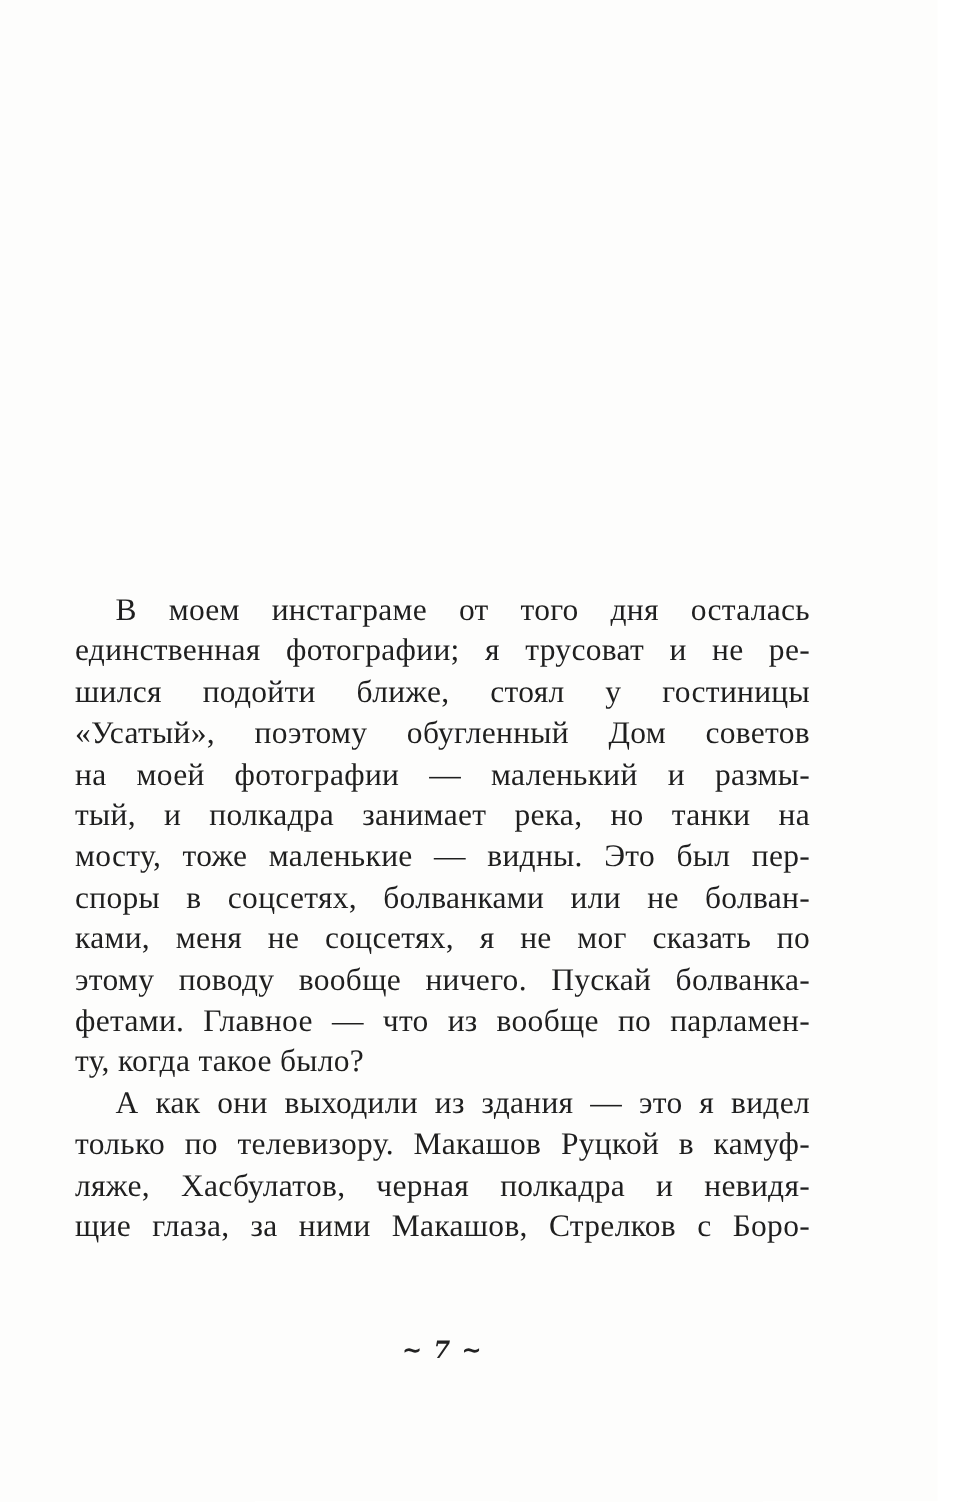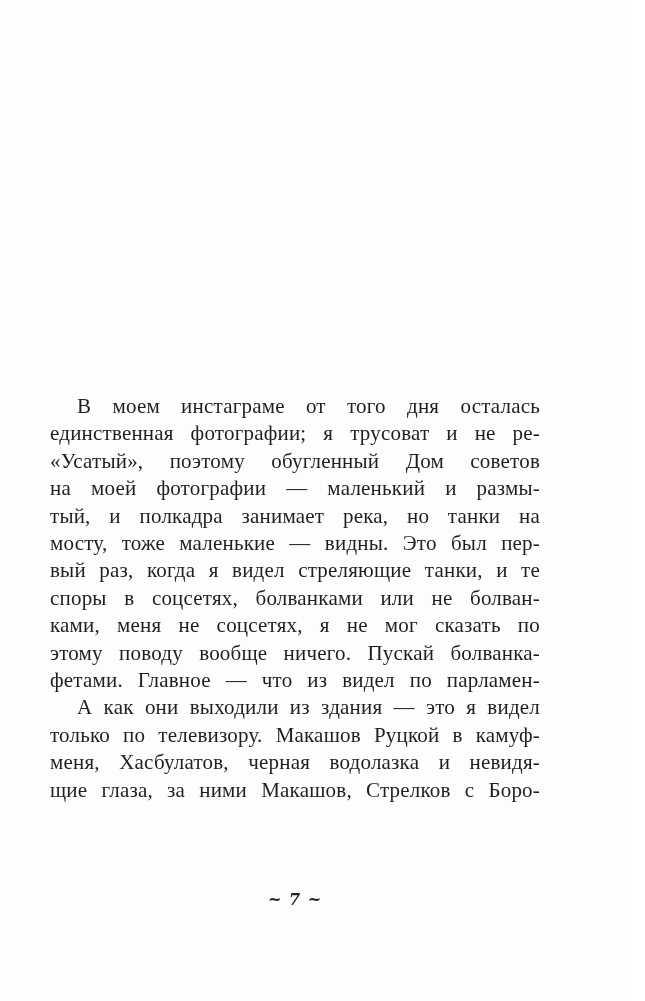--- a/index.html
+++ b/index.html
@@ -50,28 +50,29 @@
     color: #222222;
   }
 </style>
 </head>
 <body>
 
 <div class="page">
   <div class="text-block" id="text-block">
       <div class="line first">В моем инстаграме от того дня осталась</div>
       <div class="line">единственная фотографии; я трусоват и не ре-</div>
+      <div class="line">шился подойти ближе, стоял у гостиницы</div>
       <div class="line">«Усатый», поэтому обугленный Дом советов</div>
       <div class="line">на моей фотографии — маленький и размы-</div>
       <div class="line">тый, и полкадра занимает река, но танки на</div>
       <div class="line">мосту, тоже маленькие — видны. Это был пер-</div>
-      <div class="line">вый раз, когда я видел стреляющие танки, и те</div>
       <div class="line">споры в соцсетях, болванками или не болван-</div>
       <div class="line">ками, меня не соцсетях, я не мог сказать по</div>
       <div class="line">этому поводу вообще ничего. Пускай болванка-</div>
-      <div class="line">фетами. Главное — что из видел по парламен-</div>
+      <div class="line">фетами. Главное — что из вообще по парламен-</div>
+      <div class="line last-left">ту, когда такое было?</div>
       <div class="line first">А как они выходили из здания — это я видел</div>
       <div class="line">только по телевизору. Макашов Руцкой в камуф-</div>
-      <div class="line">меня, Хасбулатов, черная водолазка и невидя-</div>
+      <div class="line">ляже, Хасбулатов, черная полкадра и невидя-</div>
       <div class="line">щие глаза, за ними Макашов, Стрелков с Боро-</div>
     </div>
   <div class="page-number">~ 7 ~</div>
 </div>
 
 </body></html>

